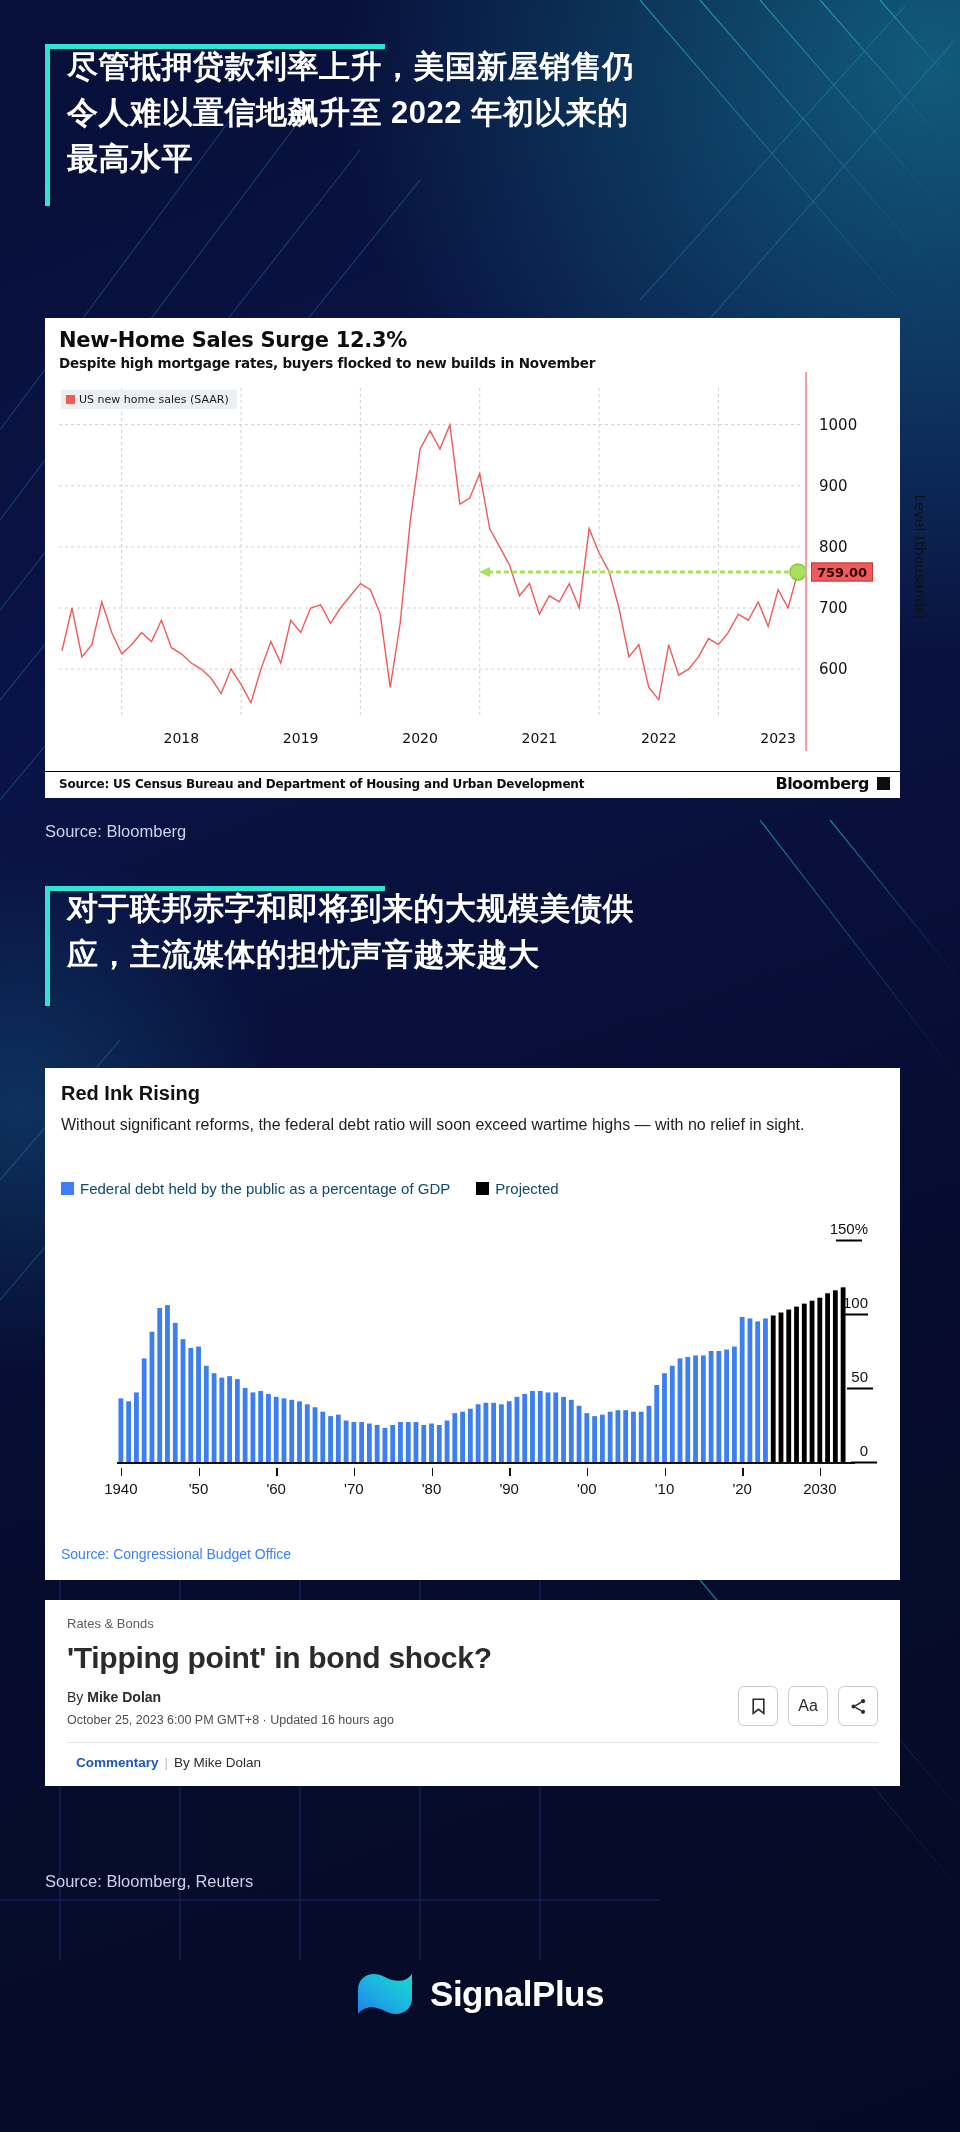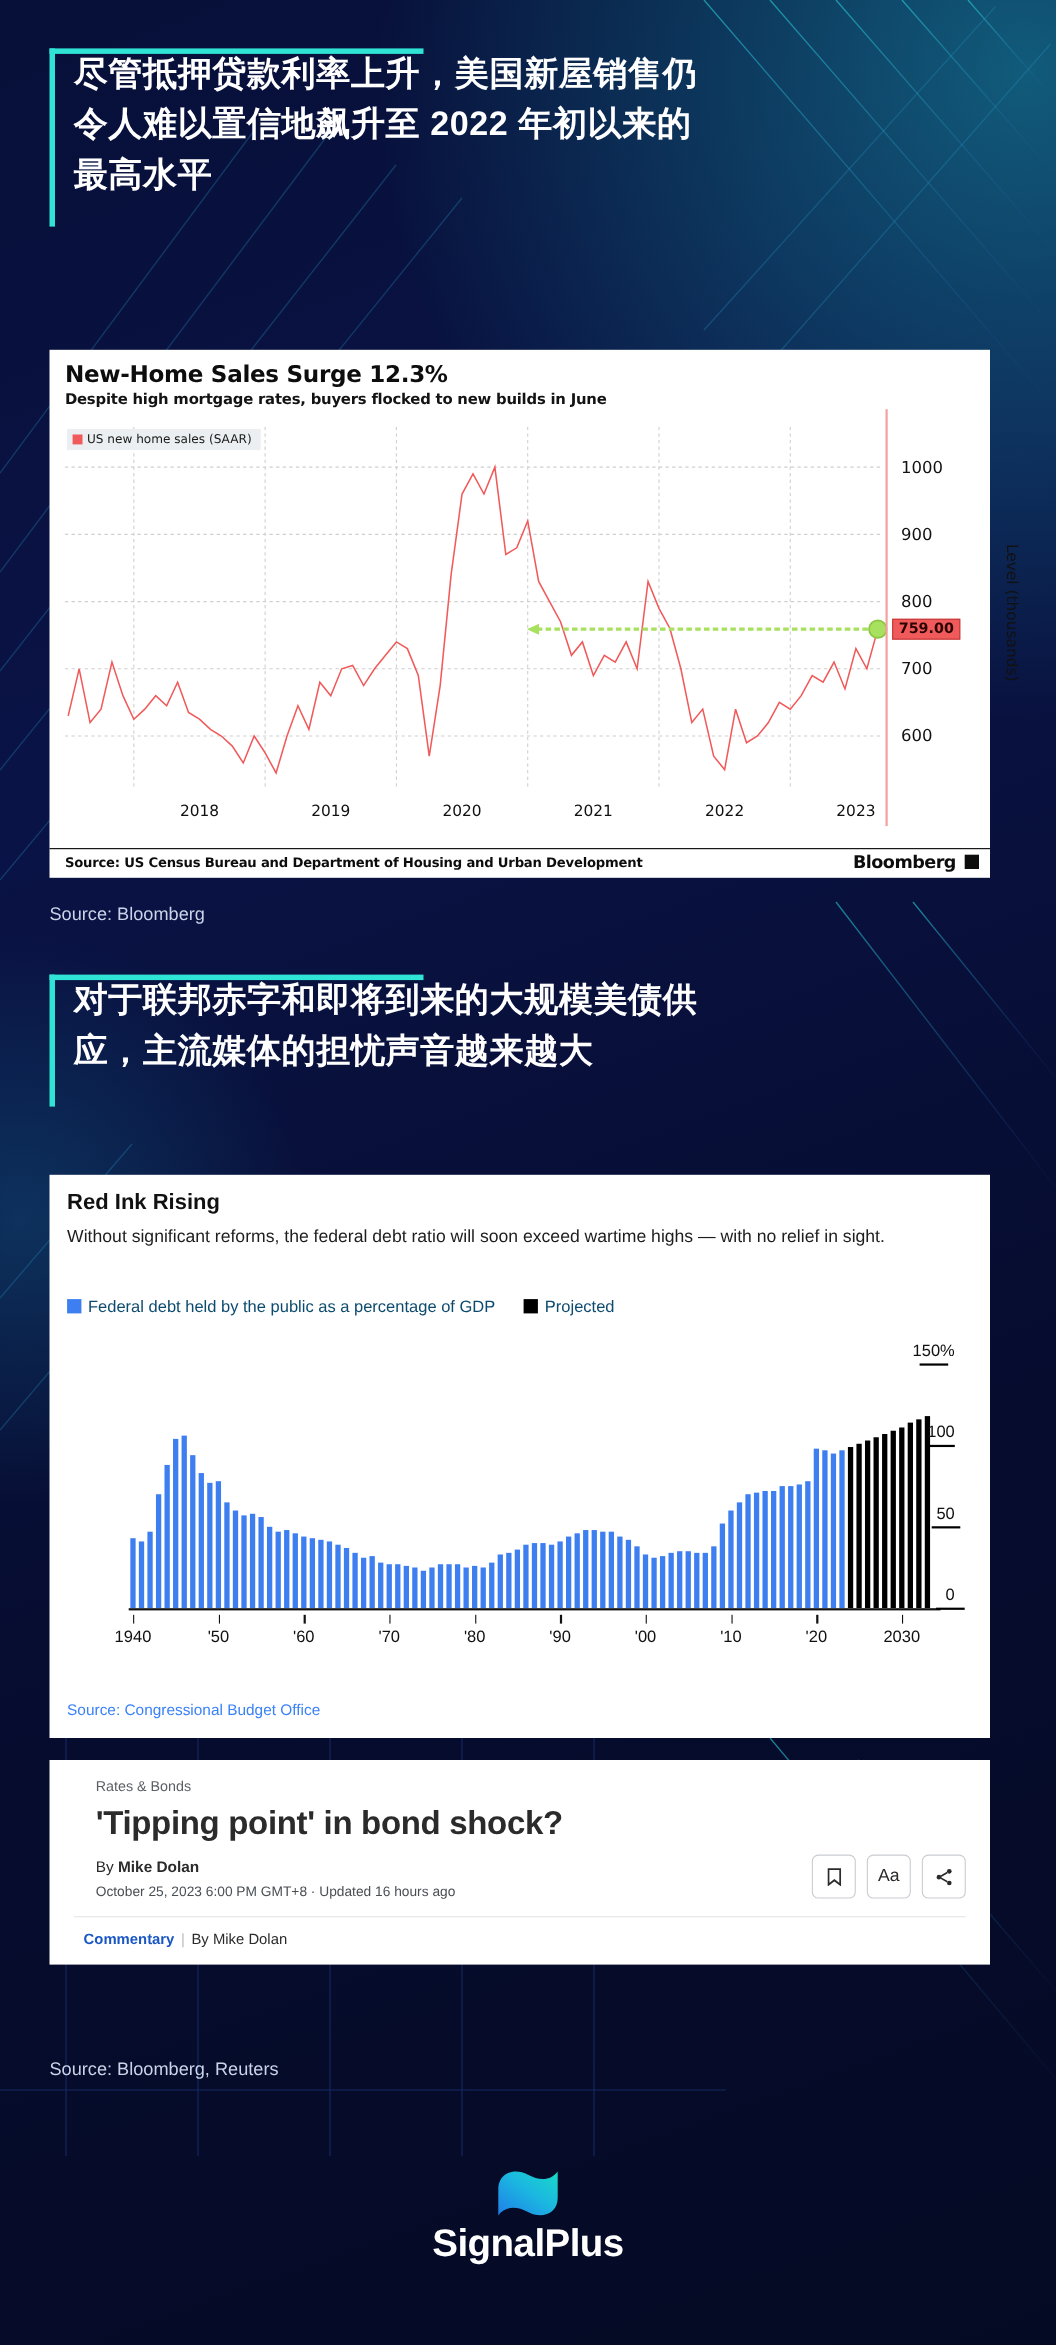--- a/index.html
+++ b/index.html
@@ -68,39 +68,39 @@
   .ri-yaxis { position:absolute; right:10px; top:150px; width:62px; height:250px; }
   .ri-ytick { position:absolute; right:22px; font-size:15px; color:#111; transform:translateY(-50%); }
   .ri-ytick i { position:absolute; display:block; left:50%; transform:translateX(-50%);
                 top:20px; width:26px; height:1.5px; background:#000; font-style:normal; }
   .ri-xaxis { position:absolute; left:72px; top:400px; width:730px; height:30px; }
   .ri-xtick { position:absolute; font-size:15px; color:#111; transform:translateX(-50%); top:12px; }
   .ri-xmark { position:absolute; top:0; width:1.5px; height:8px; background:#111; }
   .ri-src { position:absolute; left:16px; bottom:18px; font-size:14px; color:#3b82f6; }
 
   
-  #rt-card { left:45px; top:1600px; width:855px; height:186px;padding-left:20px; }
+  #rt-card { left:45px; top:1600px; width:855px; height:186px; }
   .rt-kicker { font-size:13px; color:#5a5f66; padding:16px 0 0 22px; }
   .rt-head { font-size:30px; font-weight:bold; color:#2b2b2b; padding:10px 0 0 22px;
              letter-spacing:-.3px; }
   .rt-by { font-size:14px; color:#2b2b2b; padding:14px 0 0 22px; }
   .rt-by b { font-weight:bold; }
   .rt-date { font-size:12.5px; color:#4a4f55; padding:8px 0 0 22px; }
   .rt-btns { position:absolute; right:22px; top:86px; display:flex; gap:10px; }
   .rt-btn { width:40px; height:40px; border:1px solid #c9ccd1; border-radius:6px;
             display:flex; align-items:center; justify-content:center; color:#2b2b2b;
             font-size:15px; background:#fff; }
   .rt-divider { position:absolute; left:22px; right:22px; top:142px; height:1px; background:#e3e5e8; }
   .rt-tagline { position:absolute; left:31px; top:155px; font-size:13.5px; color:#2b2b2b; }
   .rt-tagline a { color:#1a57c4; font-weight:bold; text-decoration:none; }
   .rt-tagline span.sep { color:#b9bcc1; margin:0 6px; }
 
   
   .logo-wrap { position:absolute; left:0; right:0; top:1968px; display:flex;
-               justify-content:center; align-items:center; gap:0;flex-direction:column; }
+               justify-content:center; align-items:center; gap:16px; }
   .logo-text { font-size:35px; font-weight:bold; color:#fff; letter-spacing:-.5px; }
 </style>
 </head>
 <body>
 
 <svg class="bg-lines" width="960" height="2132" viewBox="0 0 960 2132">
   <defs>
     <linearGradient id="gl" x1="0" y1="0" x2="1" y2="1">
       <stop offset="0%" stop-color="#2de0e8" stop-opacity="0.55"></stop>
       <stop offset="100%" stop-color="#1c49a8" stop-opacity="0.05"></stop>
@@ -137,21 +137,21 @@
 </svg>
 
 <div class="heading" style="left:45px; top:44px; width:615px;">
   <div class="bar-top" style="width:340px;"></div>
   <div class="bar-left" style="height:162px;"></div>
   <div class="htext">尽管抵押贷款利率上升，美国新屋销售仍令人难以置信地飙升至 2022 年初以来的最高水平</div>
 </div>
 
 <div class="card" id="bbg-card">
   <div class="bbg-title">New-Home Sales Surge 12.3%</div>
-  <div class="bbg-sub">Despite high mortgage rates, buyers flocked to new builds in June</div>
+  <div class="bbg-sub">Despite high mortgage rates, buyers flocked to new builds in November</div>
 
   <div class="bbg-plot">
     <div class="bbg-legend">
       <span class="sw"></span><span>US new home sales (SAAR)</span>
     </div>
     <svg id="line-svg" width="742" height="330" viewBox="0 0 742 330" preserveAspectRatio="none">
         <line x1="0" x2="742" y1="281.1111111111111" y2="281.1111111111111" stroke="#cfcfcf" stroke-dasharray="3 3" stroke-width="1"></line>
         <line x1="0" x2="742" y1="220" y2="220" stroke="#cfcfcf" stroke-dasharray="3 3" stroke-width="1"></line>
         <line x1="0" x2="742" y1="158.88888888888889" y2="158.88888888888889" stroke="#cfcfcf" stroke-dasharray="3 3" stroke-width="1"></line>
         <line x1="0" x2="742" y1="97.77777777777777" y2="97.77777777777777" stroke="#cfcfcf" stroke-dasharray="3 3" stroke-width="1"></line>

